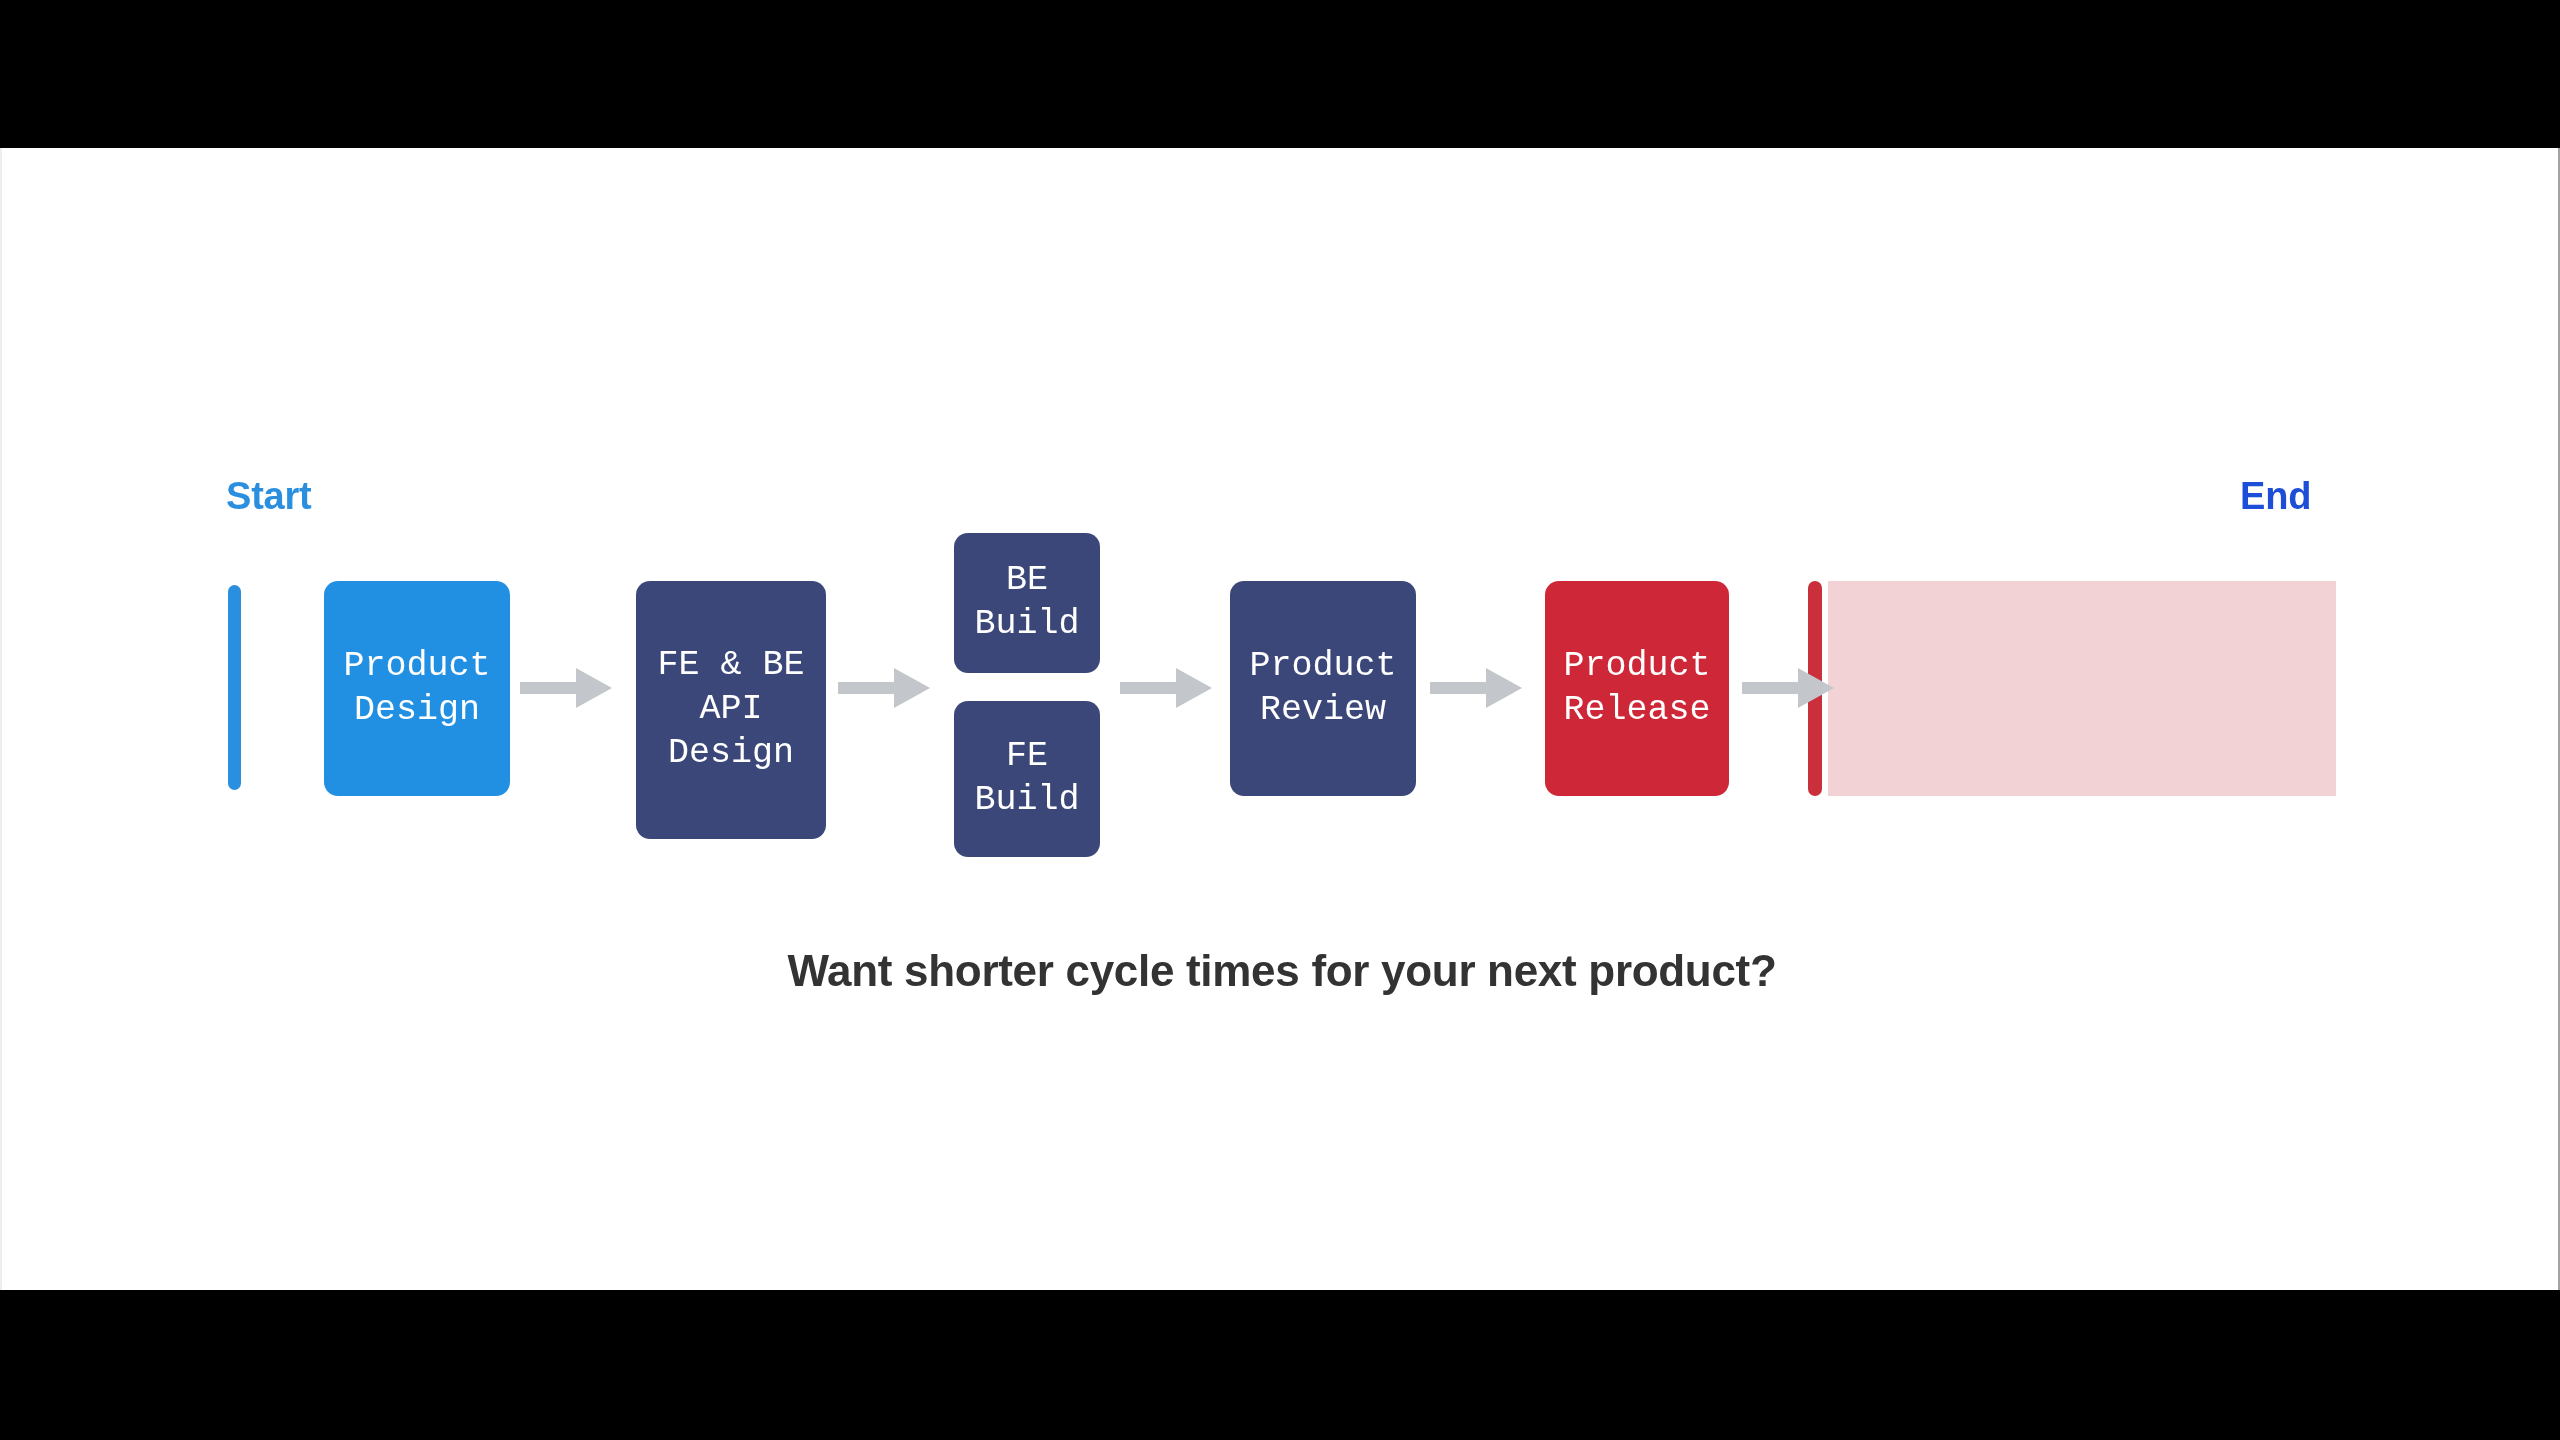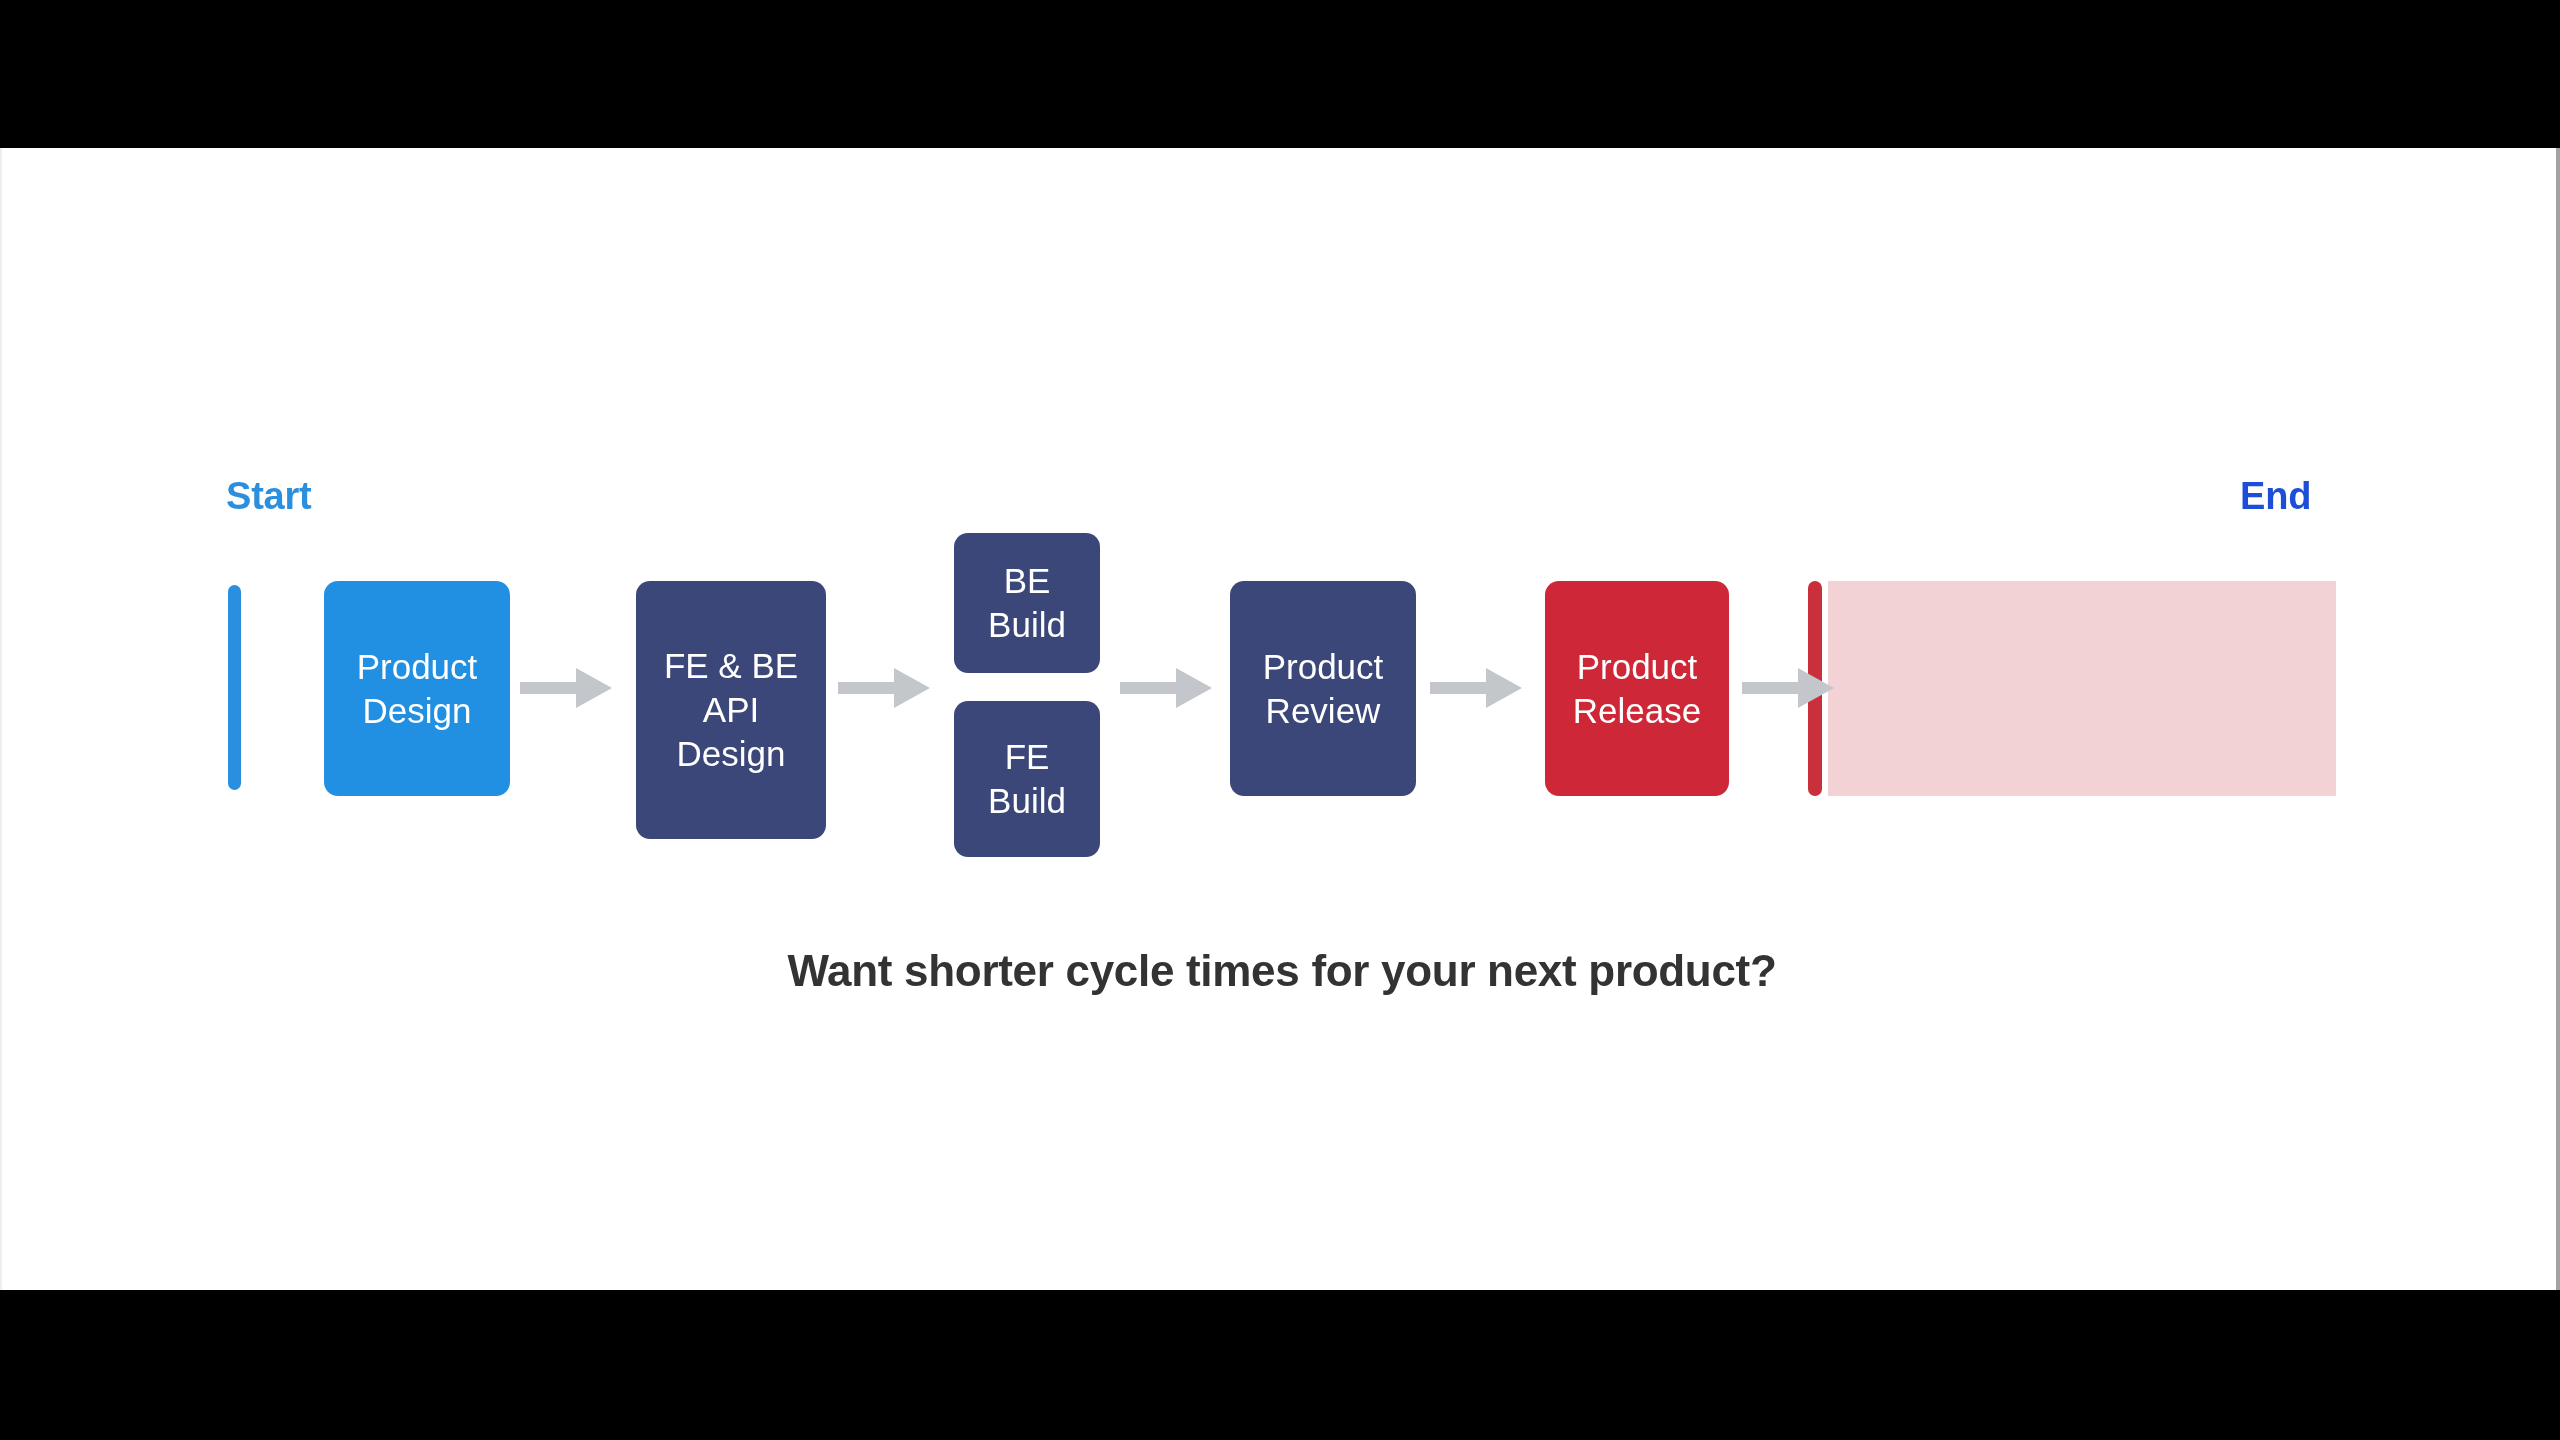--- a/index.html
+++ b/index.html
@@ -39,21 +39,21 @@
   }
 
   .stage {
     position: absolute;
     left: 0;
     top: 148px;
     width: 2560px;
     height: 1142px;
     background: #ffffff;
     border-left: 2px solid #eceff1;
-    border-right: 4px solid #a3a3a3;
+    border-right: 2px solid #a3a3a3;
     box-sizing: border-box;
   }
 
   
   .label {
     position: absolute;
     font-size: 38px;
     font-weight: bold;
     letter-spacing: -0.2px;
     white-space: nowrap;
@@ -107,20 +107,21 @@
     display: flex;
     align-items: center;
     justify-content: center;
     text-align: center;
     color: #ffffff;
     font-size: 35px;
     font-weight: 500;
     line-height: 1.25;
     box-sizing: border-box;
     padding: 0 6px;
+    font-family: Liberation Mono, monospace;
   }
   .node-blue  { background: #2190e3; }
   .node-navy  { background: #3b4779; }
   .node-red   { background: #ce2737; }
 
   .n-design   { left: 322px;  top: 433px; width: 186px; height: 215px; }
   .n-api      { left: 634px;  top: 433px; width: 190px; height: 258px; }
   .n-be       { left: 952px;  top: 385px; width: 146px; height: 140px; }
   .n-fe       { left: 952px;  top: 553px; width: 146px; height: 156px; }
   .n-review   { left: 1228px; top: 433px; width: 186px; height: 215px; }

